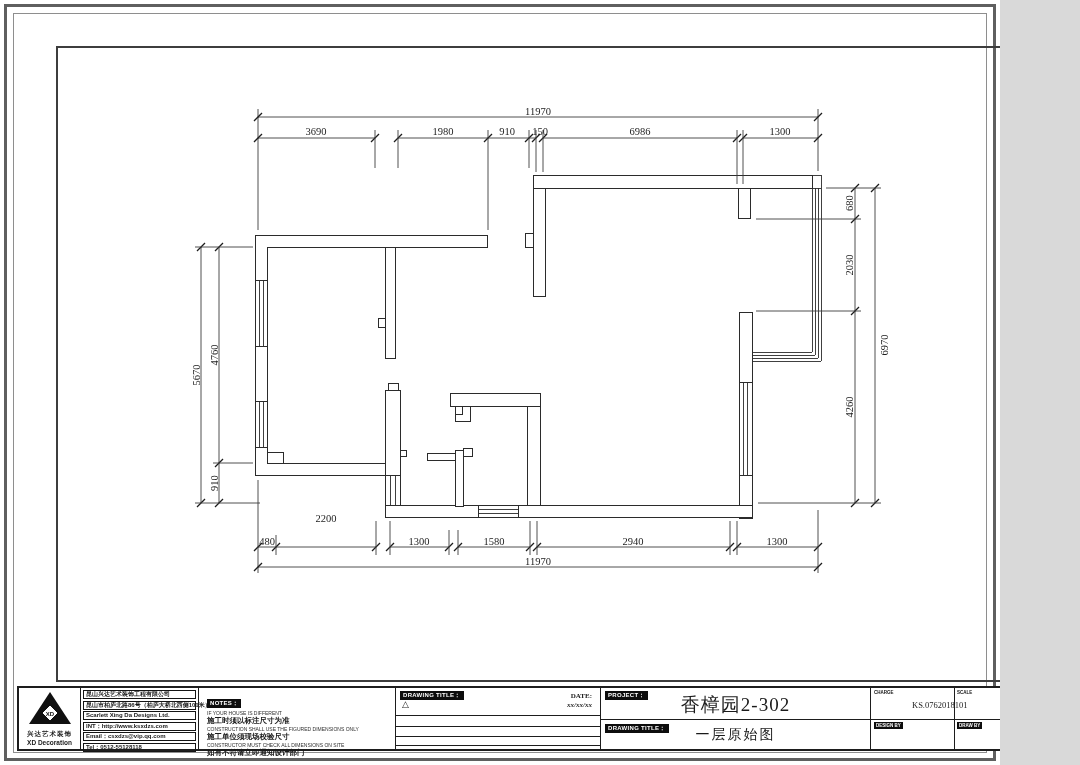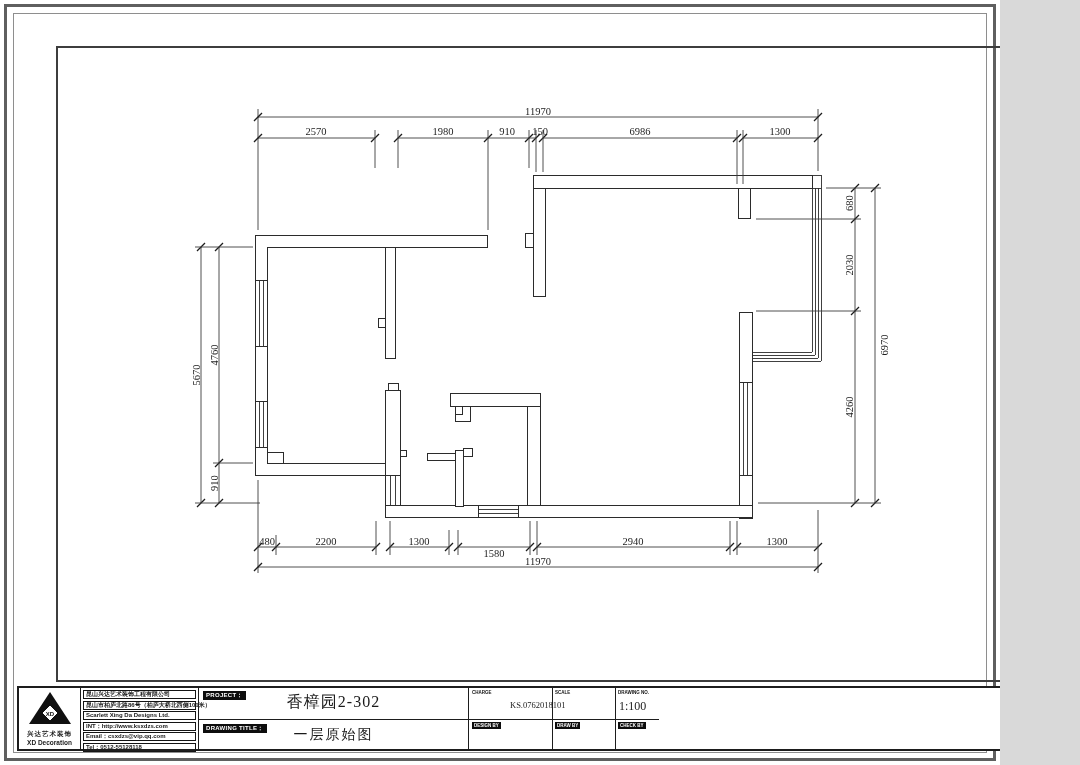--- a/index.html
+++ b/index.html
@@ -40,21 +40,21 @@
   .rev-cell{width:205px;}
   .rev-chip{position:absolute;left:4px;top:3px;}
   .rev-date{position:absolute;right:8px;top:4px;font-family:"Liberation Serif",serif;font-size:7px;font-weight:bold;}
   .rev-datev{position:absolute;right:8px;top:13px;font-family:"Liberation Serif",serif;font-size:7px;font-weight:bold;font-style:italic;}
   .rev-delta{position:absolute;left:6px;top:12px;font-size:9px;line-height:9px;}
   .rev-line{position:absolute;left:0;width:100%;border-top:1px solid #1d1d1d;}
   
   .project-cell{width:270px;}
   .proj-chip{position:absolute;left:4px;top:3px;}
   .proj-name{position:absolute;left:0;top:4px;width:100%;text-align:center;
-             font-family:"Liberation Serif",serif;font-size:16px;letter-spacing:1px;}
+             font-family:"Liberation Serif",serif;font-size:19px;letter-spacing:1px;}
   .proj-div{position:absolute;left:0;top:31px;width:100%;border-top:1.5px solid #1d1d1d;}
   .draw-chip{position:absolute;left:4px;top:36px;}
   .draw-name{position:absolute;left:0;top:38px;width:100%;text-align:center;
              font-family:"Liberation Serif",serif;font-size:14px;letter-spacing:2px;}
   
   .info-cell{width:190px;}
   .info-v1{position:absolute;left:83px;top:0;height:100%;border-left:1px solid #1d1d1d;}
   .info-v2{position:absolute;left:146px;top:0;height:100%;border-left:1px solid #1d1d1d;}
   .info-h{position:absolute;left:0;top:31px;width:100%;border-top:1px solid #1d1d1d;}
   .mini{position:absolute;font-size:4.5px;font-weight:bold;color:#111;white-space:nowrap;}
@@ -217,31 +217,31 @@
       <use class="tk" href="#tk" x="875" y="188"></use>
         <use class="tk" href="#tk" x="875" y="503"></use>
       <line class="dimln" x1="826" y1="188" x2="881" y2="188"></line>
       <line class="dimln" x1="756" y1="219" x2="861" y2="219"></line>
       <line class="dimln" x1="756" y1="311" x2="861" y2="311"></line>
       <line class="dimln" x1="758" y1="503" x2="881" y2="503"></line>
     </g>
   </svg>
 
   <span class="dim" style="left:538px;top:111px">11970</span>
-  <span class="dim" style="left:316px;top:131px">2570</span>
+  <span class="dim" style="left:316px;top:131px">3690</span>
   <span class="dim" style="left:443px;top:131px">1980</span>
   <span class="dim" style="left:507px;top:131px">910</span>
   <span class="dim" style="left:540px;top:131px">150</span>
   <span class="dim" style="left:640px;top:131px">6986</span>
   <span class="dim" style="left:780px;top:131px">1300</span>
 
   <span class="dim" style="left:267px;top:541px">480</span>
-  <span class="dim" style="left:326px;top:541px">2200</span>
+  <span class="dim" style="left:326px;top:518px">2200</span>
   <span class="dim" style="left:419px;top:541px">1300</span>
-  <span class="dim" style="left:494px;top:553px">1580</span>
+  <span class="dim" style="left:494px;top:541px">1580</span>
   <span class="dim" style="left:633px;top:541px">2940</span>
   <span class="dim" style="left:777px;top:541px">1300</span>
   <span class="dim" style="left:538px;top:561px">11970</span>
 
   <span class="dim dim-v" style="left:196px;top:375px">5670</span>
   <span class="dim dim-v" style="left:214px;top:355px">4760</span>
   <span class="dim dim-v" style="left:214px;top:483px">910</span>
 
   <span class="dim dim-v" style="left:849px;top:203px">680</span>
   <span class="dim dim-v" style="left:849px;top:265px">2030</span>
@@ -262,21 +262,40 @@
 
     <div class="cell company-cell">
       <div class="co-row">昆山兴达艺术装饰工程有限公司</div>
       <div class="co-row">昆山市柏庐北路86号（柏庐大桥北西侧100米）</div>
       <div class="co-row">Scarlett Xing Da Designs Ltd.</div>
       <div class="co-row">INT：http://www.ksxdzs.com</div>
       <div class="co-row">Email：csxdzs@vip.qq.com</div>
       <div class="co-row">Tel：0512-55128118</div>
     </div>
 
-
+    <div class="cell notes-cell">
+      <span class="chip">NOTES：</span>
+      <div class="note-en">IF YOUR HOUSE IS DIFFERENT</div>
+      <div class="note-cn">施工时须以标注尺寸为准</div>
+      <div class="note-en">CONSTRUCTION SHALL USE THE FIGURED DIMENSIONS ONLY</div>
+      <div class="note-cn">施工单位须现场校验尺寸</div>
+      <div class="note-en">CONSTRUCTOR MUST CHECK ALL DIMENSIONS ON SITE</div>
+      <div class="note-cn">如有不符请立即通知设计部门</div>
+    </div>
+
+    <div class="cell rev-cell">
+      <span class="chip rev-chip">DRAWING TITLE：</span>
+      <span class="rev-date">DATE:</span>
+      <span class="rev-datev">xx/xx/xx</span>
+      <span class="rev-delta">△</span>
+      <div class="rev-line" style="top:27px"></div>
+      <div class="rev-line" style="top:38px"></div>
+      <div class="rev-line" style="top:48px"></div>
+      <div class="rev-line" style="top:57px"></div>
+    </div>
 
     <div class="cell project-cell">
       <span class="chip proj-chip">PROJECT：</span>
       <div class="proj-name">香樟园2-302</div>
       <div class="proj-div"></div>
       <span class="chip draw-chip">DRAWING TITLE：</span>
       <div class="draw-name">一层原始图</div>
     </div>
 
     <div class="cell info-cell">

